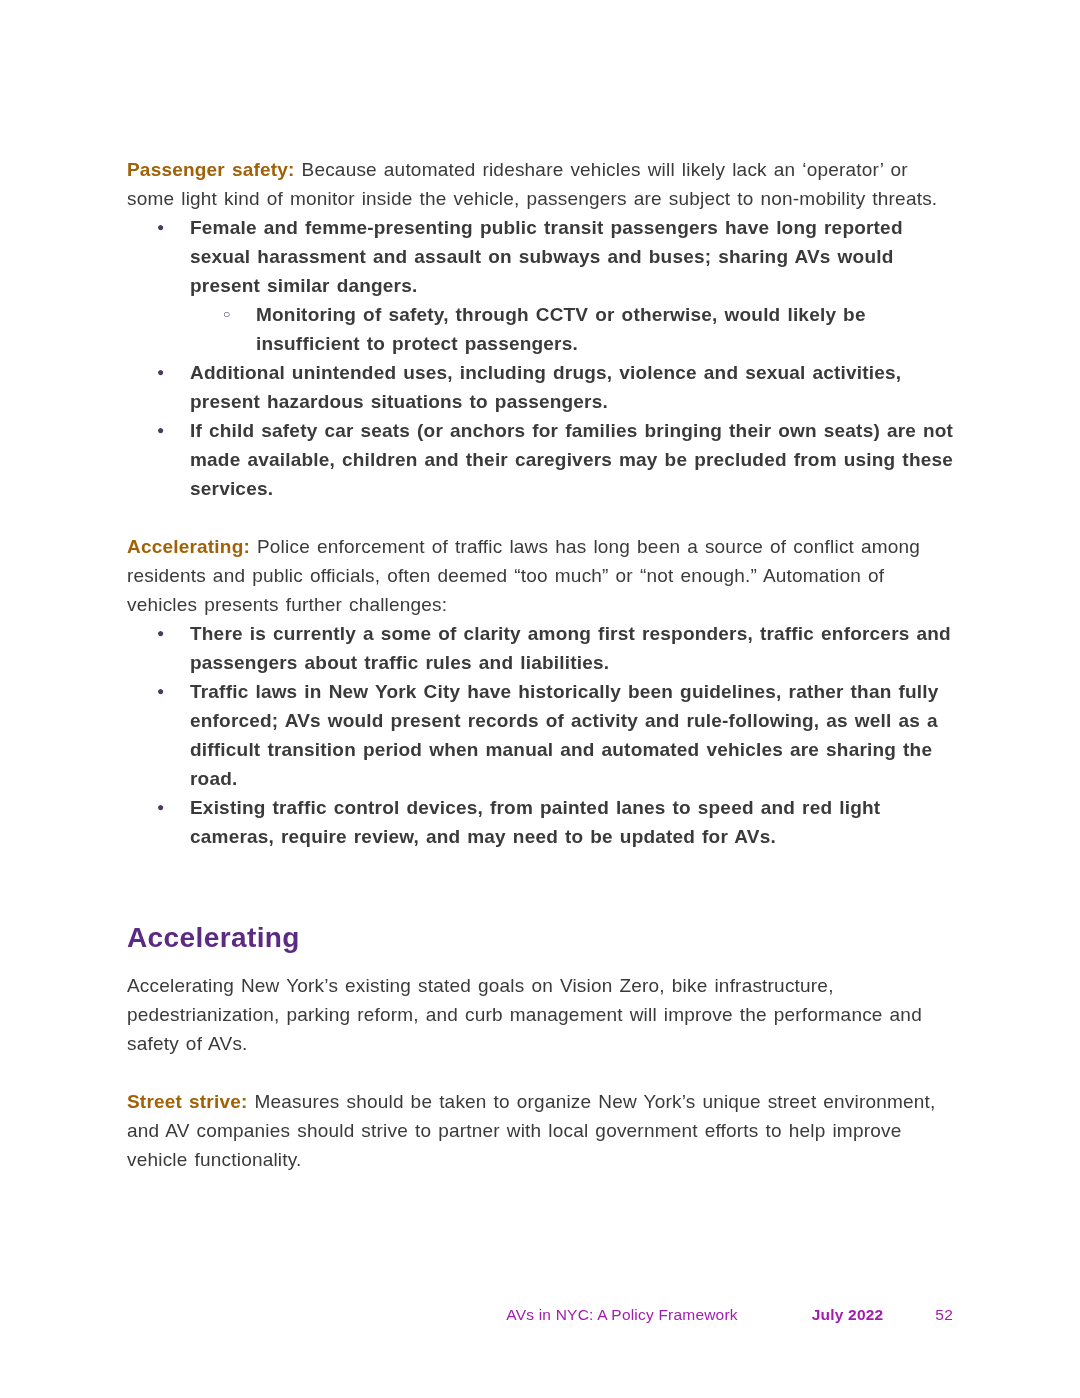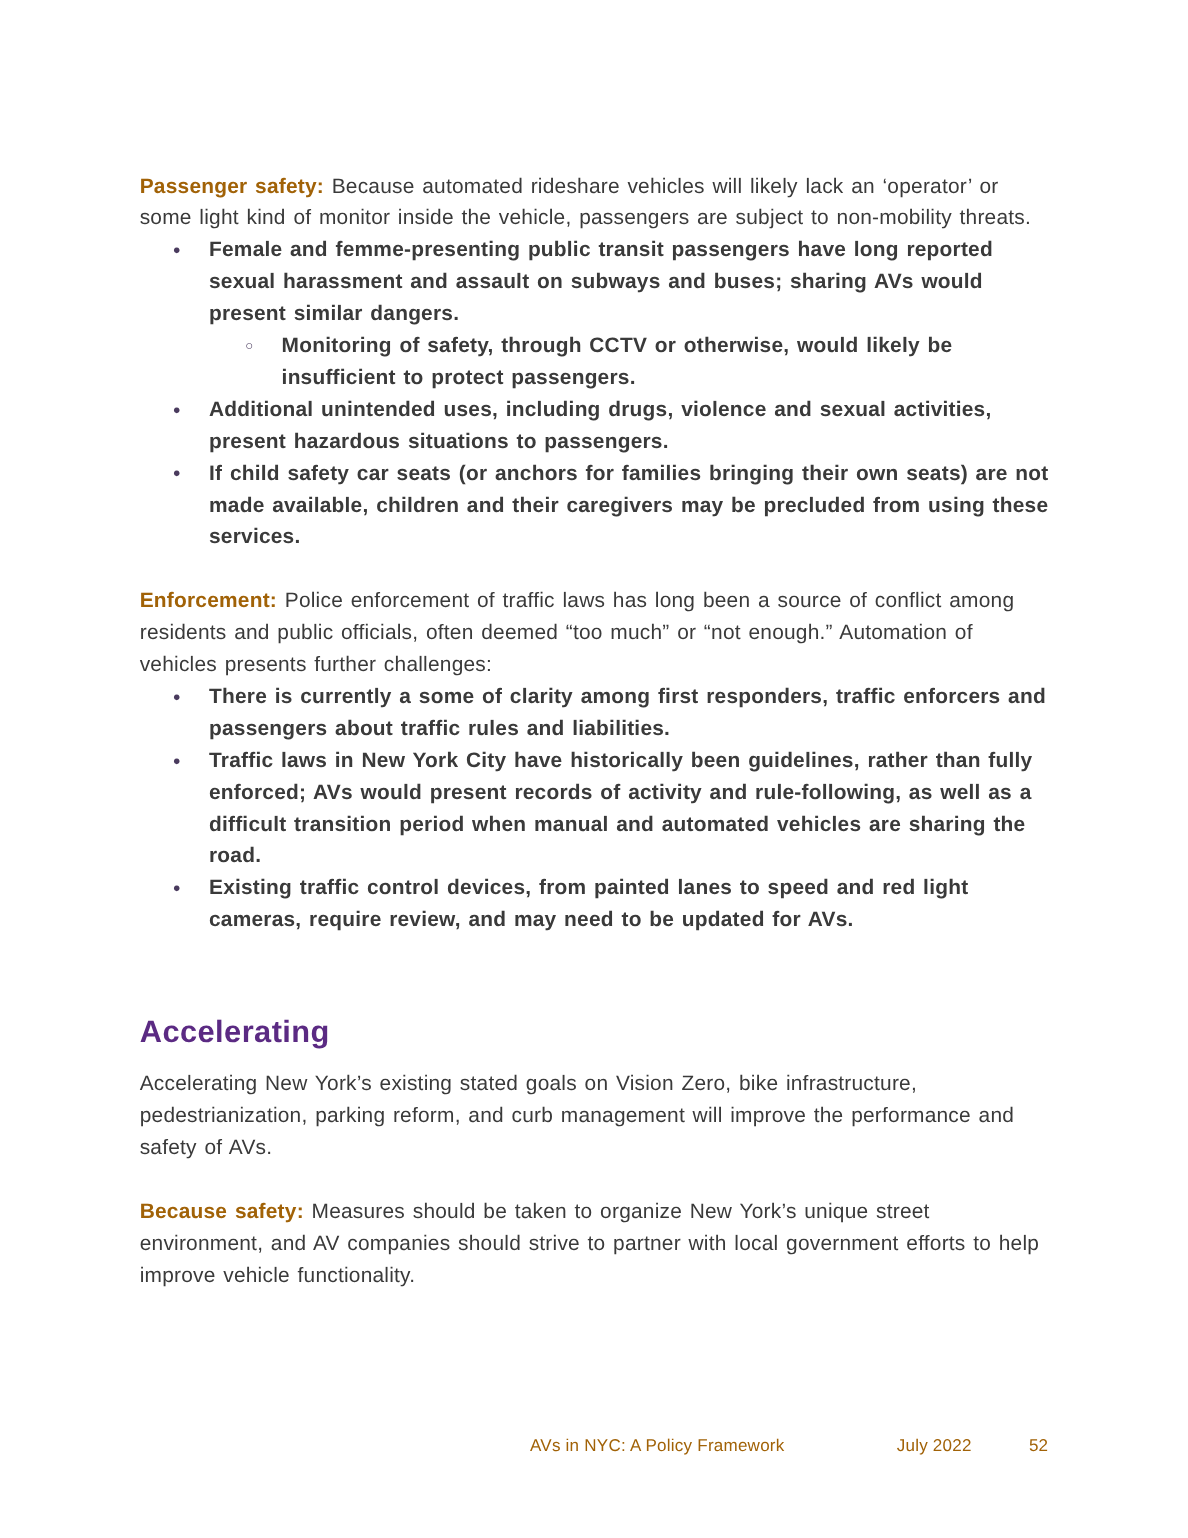--- a/index.html
+++ b/index.html
@@ -50,24 +50,24 @@
   .footer {
     position: absolute;
     left: 0;
     top: 1305px;
     width: 953px;
     display: flex;
     justify-content: flex-end;
     align-items: flex-end;
     font-size: 15.5px;
     line-height: 20px;
-    color: #a16207;
+    color: #a21caf;
     letter-spacing: 0.2px;
   }
-  .footer .date { margin-left: 102px; }
+  .footer .date { margin-left: 74px; font-weight: bold; }
   .footer .page-num { margin-left: 52px; }
 </style>
 </head>
 <body>
 
 <div class="page">
   <div class="content">
 
     <p class="para">
       <span class="lead">Passenger safety:</span>
@@ -87,21 +87,21 @@
         <span class="marker">●</span>
         <span class="text">Additional unintended uses, including drugs, violence and sexual activities, present hazardous situations to passengers.</span>
       </div>
       <div class="bullet l1">
         <span class="marker">●</span>
         <span class="text">If child safety car seats (or anchors for families bringing their own seats) are not made available, children and their caregivers may be precluded from using these services.</span>
       </div>
     </div>
 
     <p class="para gap-line">
-      <span class="lead">Enforcement:</span>
+      <span class="lead">Accelerating:</span>
       <span>Police enforcement of traffic laws has long been a source of conflict among residents and public officials, often deemed “too much” or “not enough.” Automation of vehicles presents further challenges:</span>
     </p>
 
     <div class="list">
       <div class="bullet l1">
         <span class="marker">●</span>
         <span class="text">There is currently a some of clarity among first responders, traffic enforcers and passengers about traffic rules and liabilities.</span>
       </div>
       <div class="bullet l1">
         <span class="marker">●</span>
@@ -113,21 +113,21 @@
       </div>
     </div>
 
     <h2 class="heading">Accelerating</h2>
 
     <p class="para">
       <span>Accelerating New York’s existing stated goals on Vision Zero, bike infrastructure, pedestrianization, parking reform, and curb management will improve the performance and safety of AVs.</span>
     </p>
 
     <p class="para gap-line">
-      <span class="lead">Because safety:</span>
+      <span class="lead">Street strive:</span>
       <span>Measures should be taken to organize New York’s unique street environment, and AV companies should strive to partner with local government efforts to help improve vehicle functionality.</span>
     </p>
 
   </div>
 
   <div class="footer">
     <span class="doc-title">AVs in NYC: A Policy Framework</span>
     <span class="date">July 2022</span>
     <span class="page-num">52</span>
   </div>

